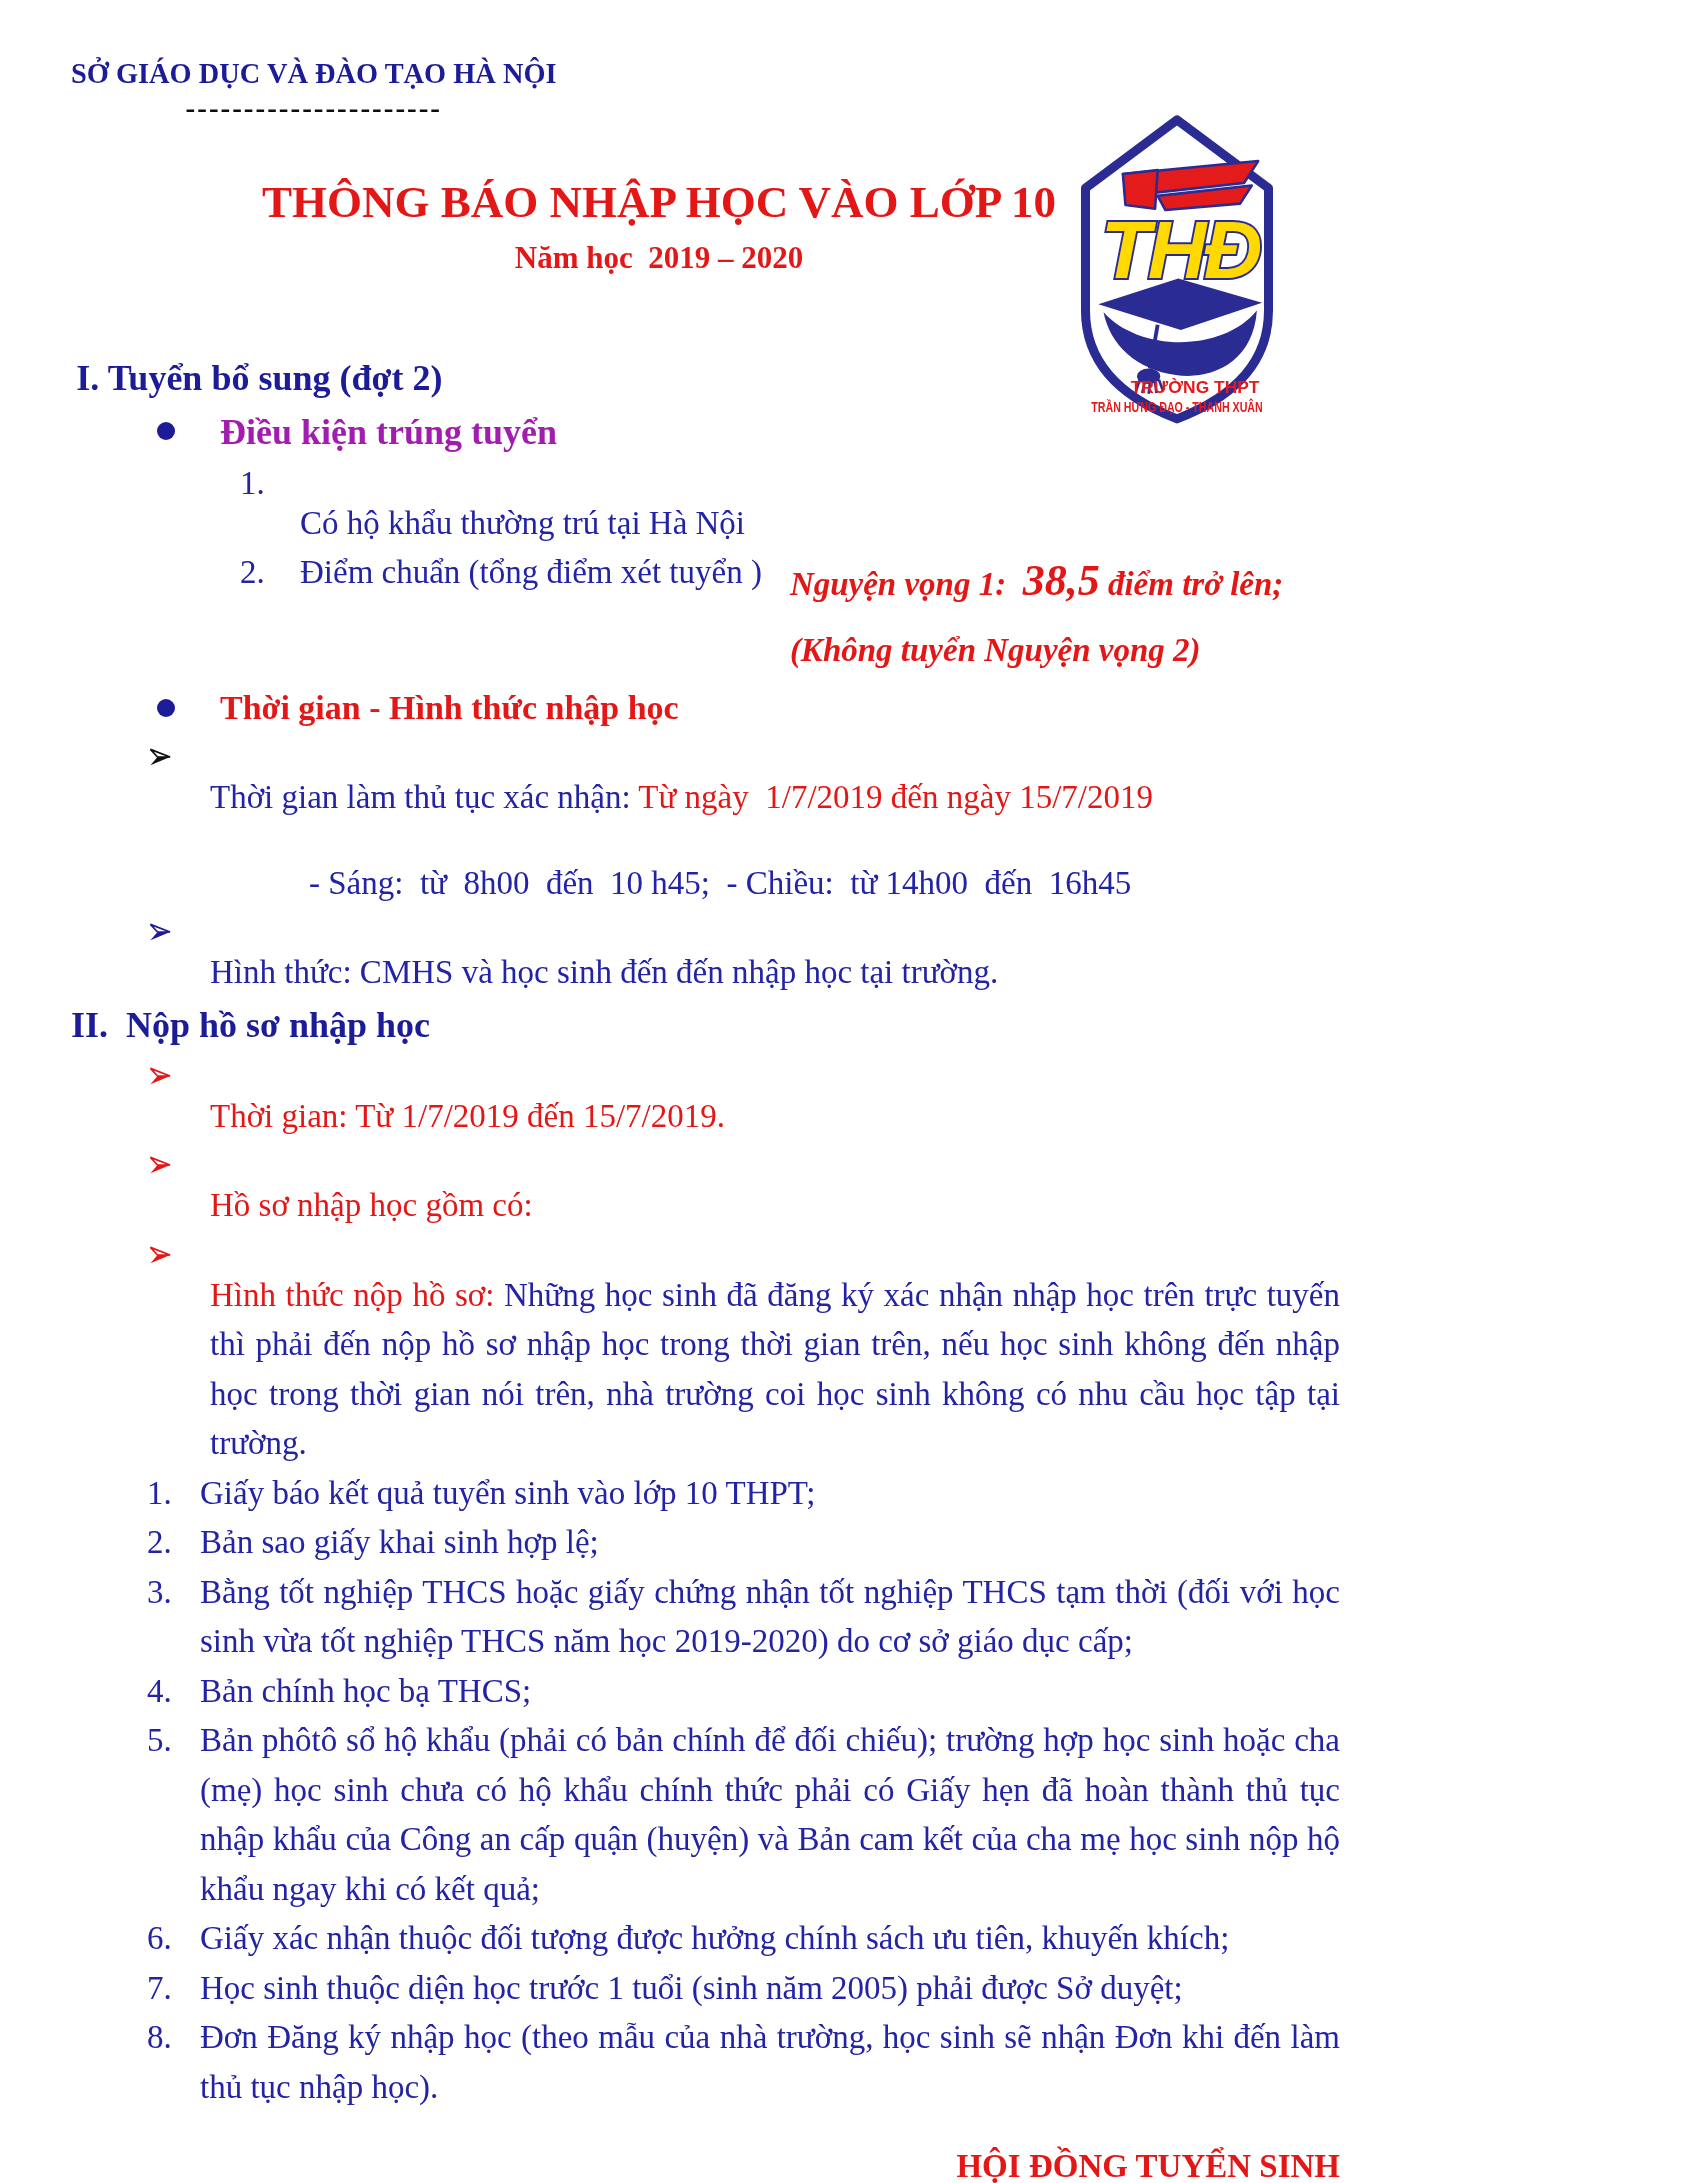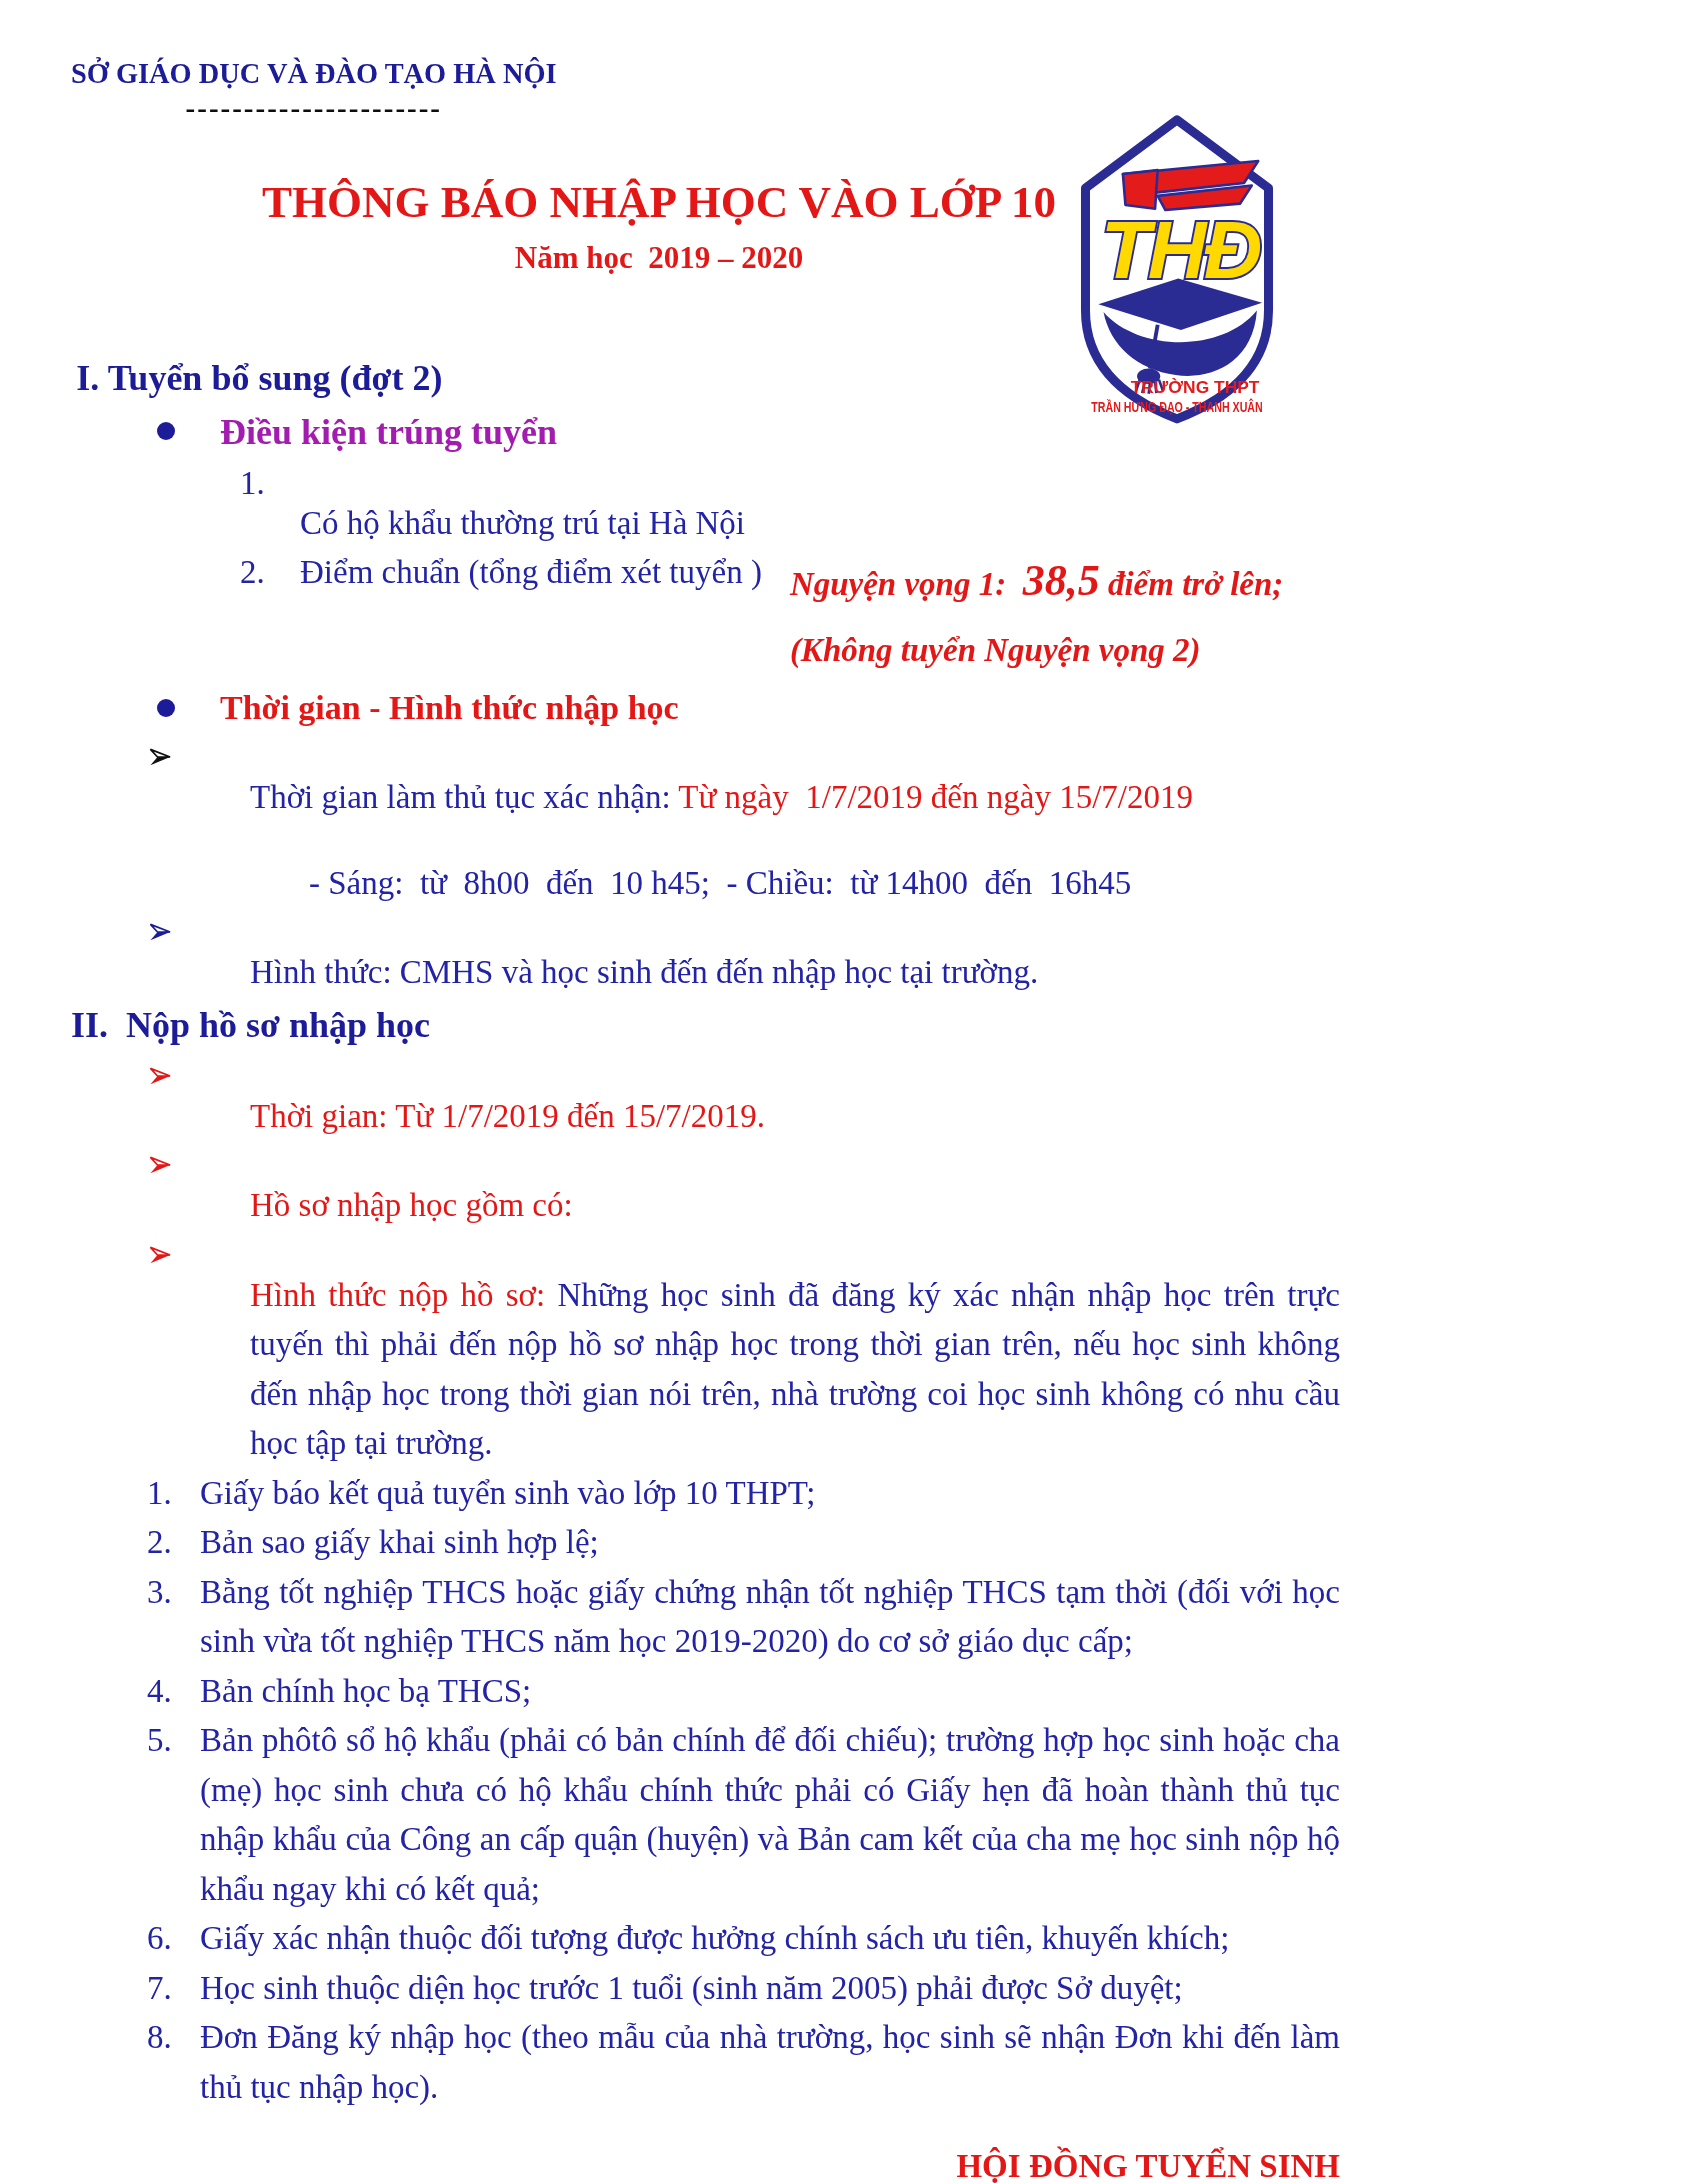--- a/index.html
+++ b/index.html
@@ -29,21 +29,21 @@
   
   .sec-heading{font-weight:bold;font-size:36px;color:#1c1c99;white-space:pre-wrap;}
   .sec1-heading{margin-top:69px;margin-left:5.3px;}
   .dot-row{display:flex;padding-left:86px;}
   .dot-col{width:63px;flex:0 0 63px;}
   .dot-icon{display:block;width:18px;height:18px;border-radius:50%;background:#1c1c99;margin-top:17px;}
   .dot-label{font-weight:bold;font-size:36px;color:#a21caf;}
   .dot-label.red{color:#e41717;font-size:34px;}
   .b2{margin-top:6.6px;}
 
-  .arrow-row{display:flex;padding-left:76px;gap:40px;}
+  .arrow-row{display:flex;padding-left:76px;}
   .arrow-col{width:63px;flex:0 0 63px;}
   .arrow-icon{display:block;width:26.5px;height:24px;margin-top:12px;}
   .arrow-black{color:#111111;}
   .arrow-navy{color:#1c1c99;}
   .arrow-red{color:#e41717;}
   .row-text{flex:1;margin-top:40px;}
   .blue{color:#2323a6;}
   .red{color:#e41717;}
   .prewrap{white-space:pre-wrap;}
   .justify{text-align:justify;}

